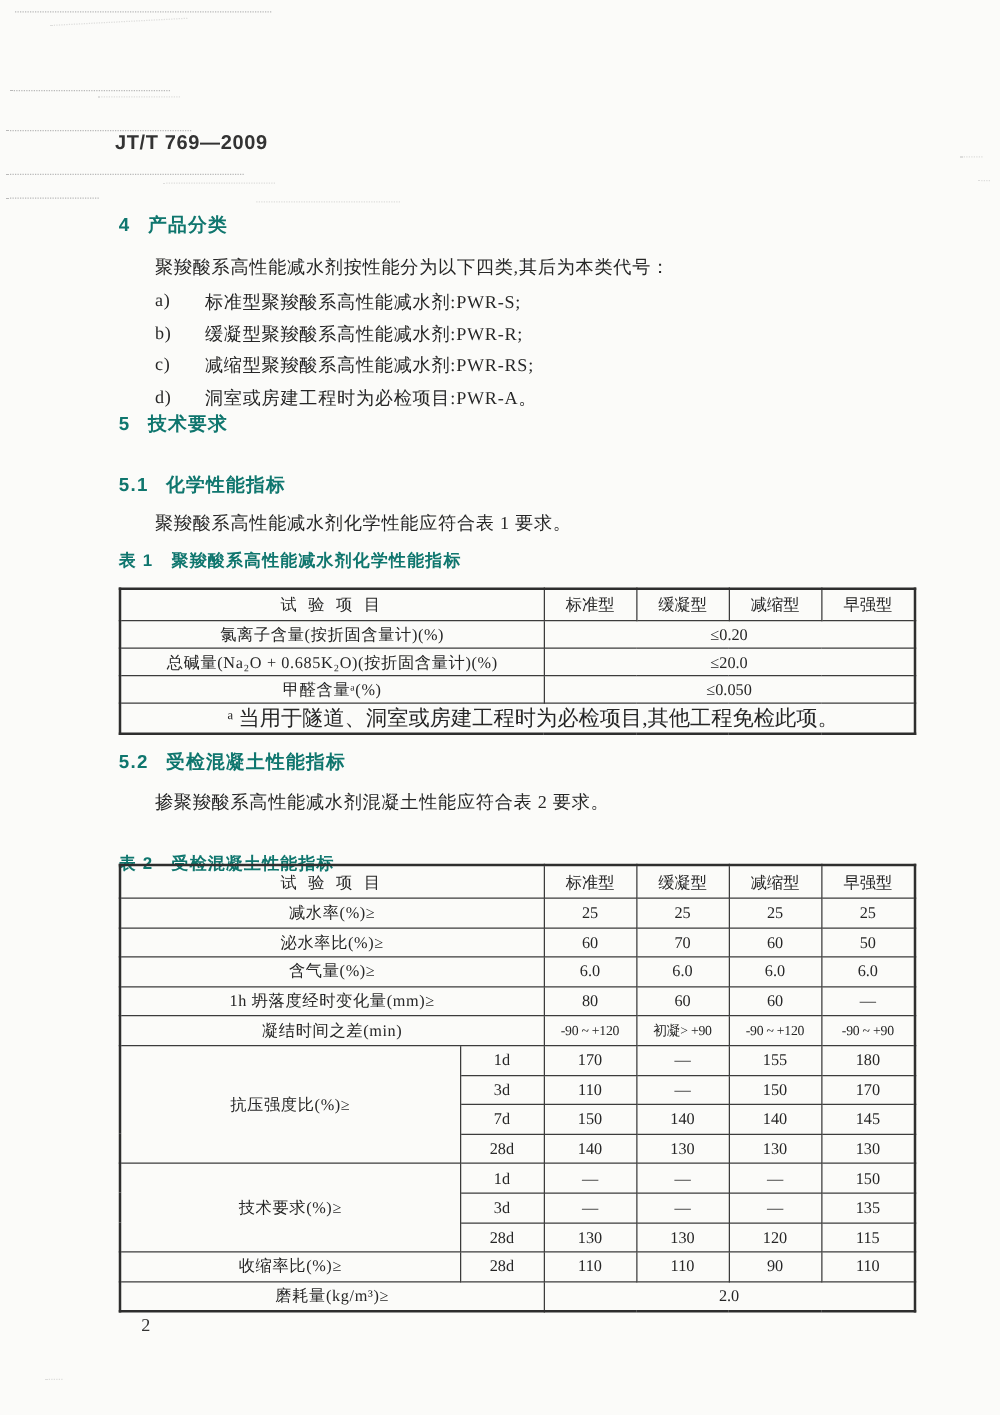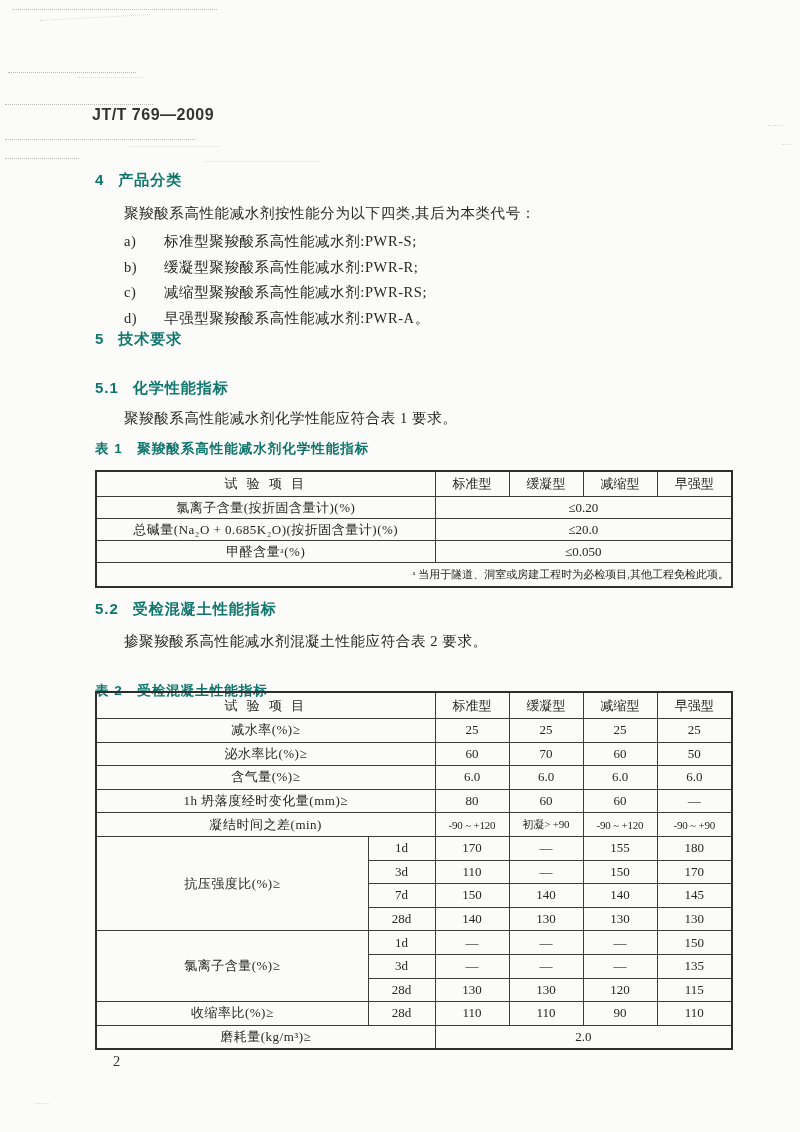--- a/index.html
+++ b/index.html
@@ -18,21 +18,21 @@
   .list .lbl{width:40px;flex:none;}
   .cap{font-size:13.5px;text-align:left;letter-spacing:1px;}
   table{border-collapse:collapse;table-layout:fixed;width:636px;
         font-size:13px;color:#262626;background:transparent;}
   .t1{border:2px solid #2e2e2e;}
   .t2{border:2px solid #2e2e2e;}
   td{border:1px solid #3c3c3c;text-align:center;vertical-align:middle;
      padding:0 2px;overflow:hidden;white-space:nowrap;}
   .t1 td{height:21px;}
   .t1 tr.hdr td{height:24px;}
-  .t1 tr.fnote td{height:23px;text-align:right;padding-left:27px;font-size:11px;margin-top:31px;}
+  .t1 tr.fnote td{height:23px;text-align:center;padding-left:27px;font-size:17px;margin-top:31px;}
   .t2 td{height:22.6px;}
   .t2 tr.hdr td{height:25px;}
   .itemcell{letter-spacing:0.5px;margin-left:21px;}
   .spread{letter-spacing:3px;}
   .smallv{font-size:11px;letter-spacing:-0.2px;}
   .noise{position:absolute;border-top:1.5px dotted #b9b9b9;}
   .noise.f{border-top-style:dotted;opacity:.45;}
   .pagenum{font-size:14.5px;color:#333;}
 </style>
 </head>
@@ -66,21 +66,21 @@
   <div class="row">
     <span class="lbl">b)</span>
     <span>缓凝型聚羧酸系高性能减水剂:PWR-R;</span>
   </div>
   <div class="row">
     <span class="lbl">c)</span>
     <span>减缩型聚羧酸系高性能减水剂:PWR-RS;</span>
   </div>
   <div class="row">
     <span class="lbl">d)</span>
-    <span>早强型聚羧酸系高性能减水剂:PWR-A。</span>
+    <span>洞室或房建工程时为必检项目:PWR-A。</span>
   </div>
 </div>
 
 <div class="abs h-sans sec-head" style="left:95px;top:330px;">
   <span class="num">5</span><span>技术要求</span>
 </div>
 
 <div class="abs h-sans sec-head" style="left:95px;top:379px;">
   <span class="num">5.1</span><span>化学性能指标</span>
 </div>
@@ -204,21 +204,21 @@
     <td>145</td>
   </tr>
   <tr>
     <td>28d</td>
     <td>140</td>
     <td>130</td>
     <td>130</td>
     <td>130</td>
   </tr>
   <tr>
-    <td rowspan="3" class="itemcell">氯离子含量(%)≥</td>
+    <td rowspan="3" class="itemcell">技术要求(%)≥</td>
     <td>1d</td>
     <td>—</td>
     <td>—</td>
     <td>—</td>
     <td>150</td>
   </tr>
   <tr>
     <td>3d</td>
     <td>—</td>
     <td>—</td>

